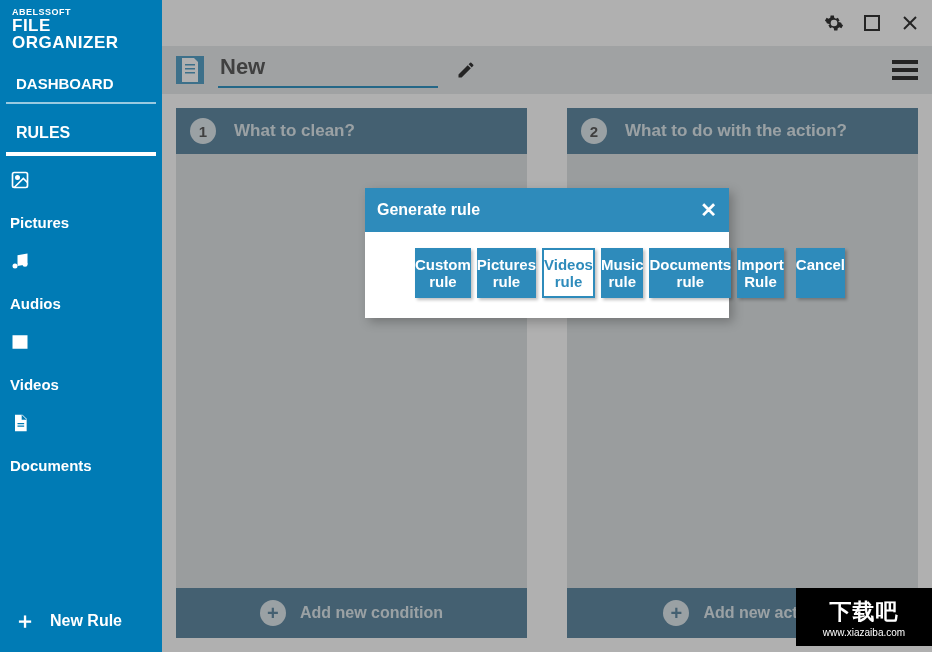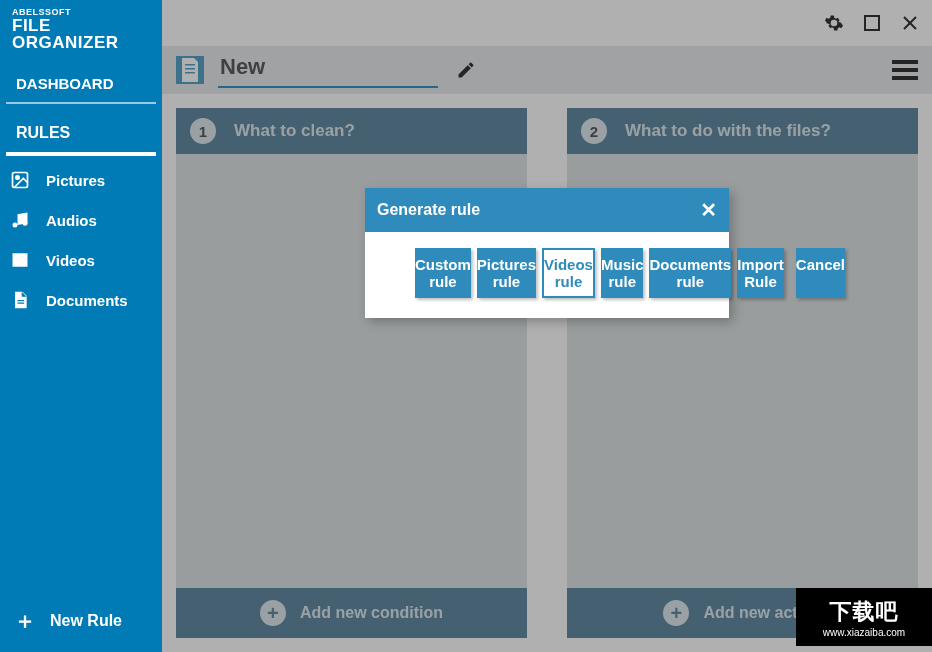--- a/index.html
+++ b/index.html
@@ -9,21 +9,21 @@
 
 
 .sidebar { width: 162px; background: #007bb5; color: #fff; display: flex; flex-direction: column; }
 .brand { padding: 8px 12px; line-height: 1; }
 .brand-top { font-size: 9px; font-weight: bold; letter-spacing: 0.5px; }
 .brand-bottom { font-size: 17px; font-weight: 900; letter-spacing: 0.5px; }
 .nav-title { font-size: 15px; font-weight: bold; padding: 12px 10px 10px; margin: 4px 6px; }
 .nav-title.dashboard { border-bottom: 2px solid rgba(255,255,255,0.6); }
 .nav-title.rules { border-bottom: 4px solid #fff; font-size: 16px; }
 
-.nav-item { display: flex; align-items: center; gap: 16px; padding: 10px 10px; cursor: pointer; font-size: 15px; font-weight: bold; }
+.nav-item { display: flex; align-items: flex-start; gap: 24px; padding: 10px 10px; cursor: pointer; font-size: 15px; font-weight: bold; flex-direction: column; }
 .nav-item .icon { width: 20px; height: 20px; display: flex; align-items: center; justify-content: center; }
 
 .sidebar-spacer { flex: 1; }
 .new-rule-btn { display: flex; align-items: center; gap: 14px; padding: 16px 14px 20px; cursor: pointer; font-size: 16px; font-weight: bold; }
 .new-rule-btn .plus { font-size: 22px; font-weight: bold; line-height: 1; }
 
 
 .main { flex: 1; display: flex; flex-direction: column; background: #fff; position: relative; }
 
 .titlebar { height: 46px; background: #fff; display: flex; justify-content: flex-end; align-items: center; padding: 0 10px; gap: 14px; }
@@ -179,21 +179,21 @@
         <div class="panel-body"></div>
         <div class="panel-footer">
           <span class="add-circle">+</span>
           <span>Add new condition</span>
         </div>
       </div>
 
       <div class="panel">
         <div class="panel-head">
           <span class="step-badge">2</span>
-          <span>What to do with the files?</span>
+          <span>What to do with the action?</span>
         </div>
         <div class="panel-body"></div>
         <div class="panel-footer">
           <span class="add-circle">+</span>
           <span>Add new action</span>
         </div>
       </div>
     </div>
 
     <div class="overlay">

